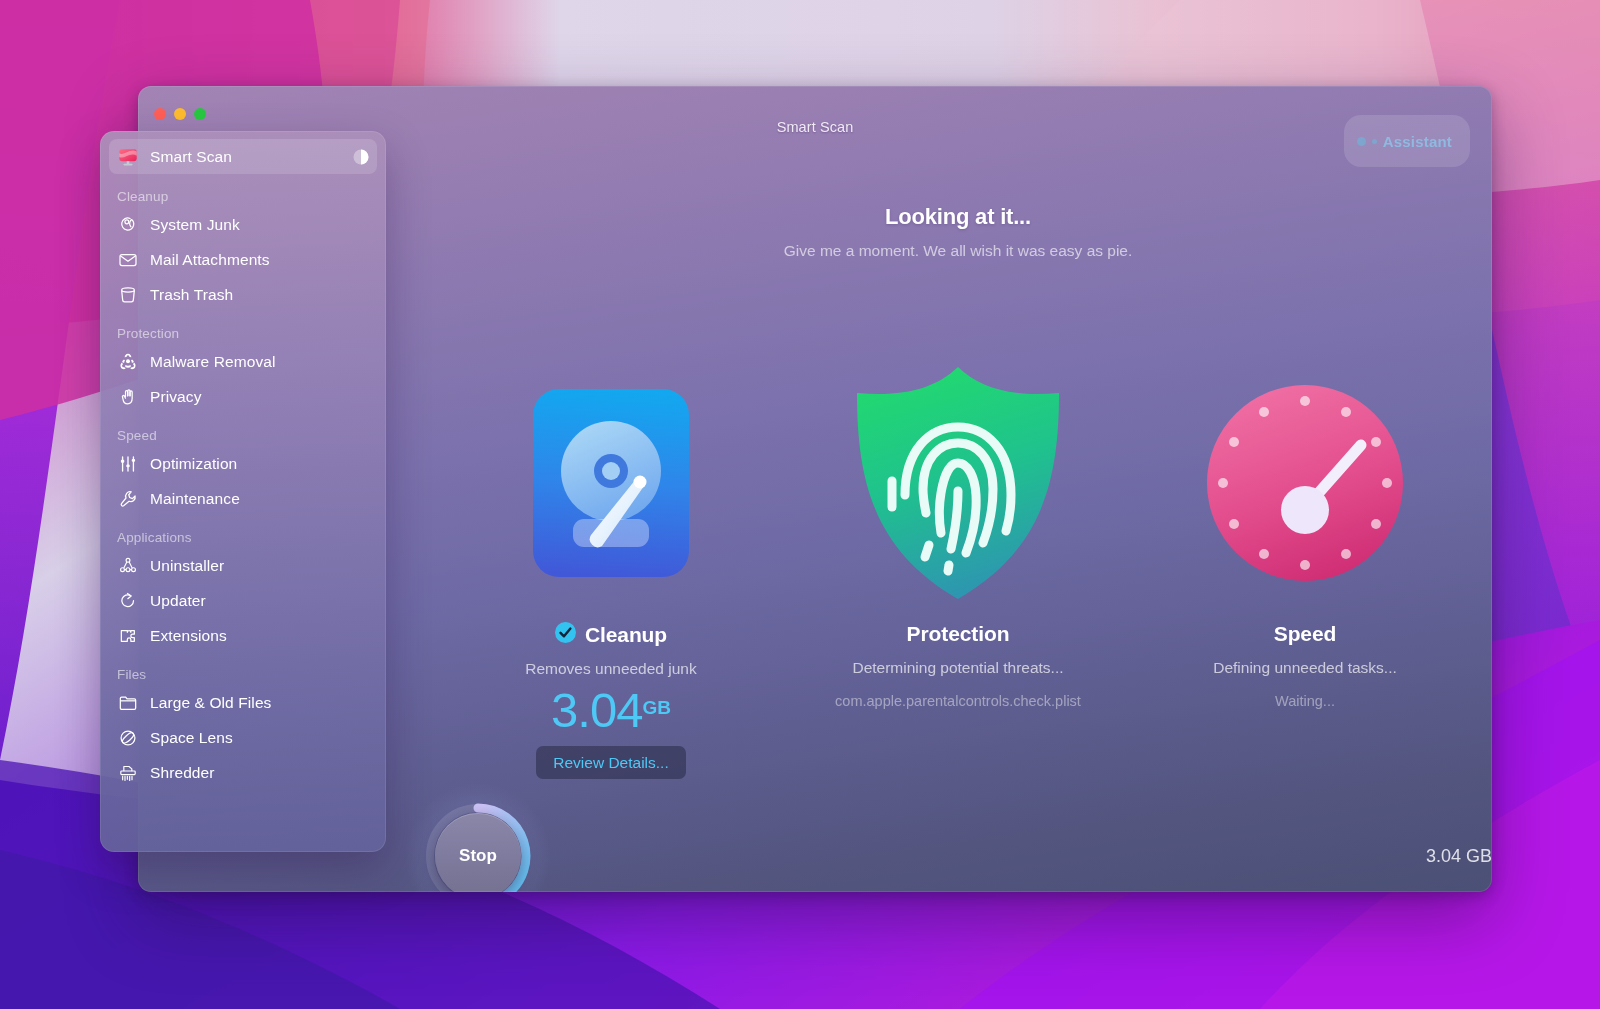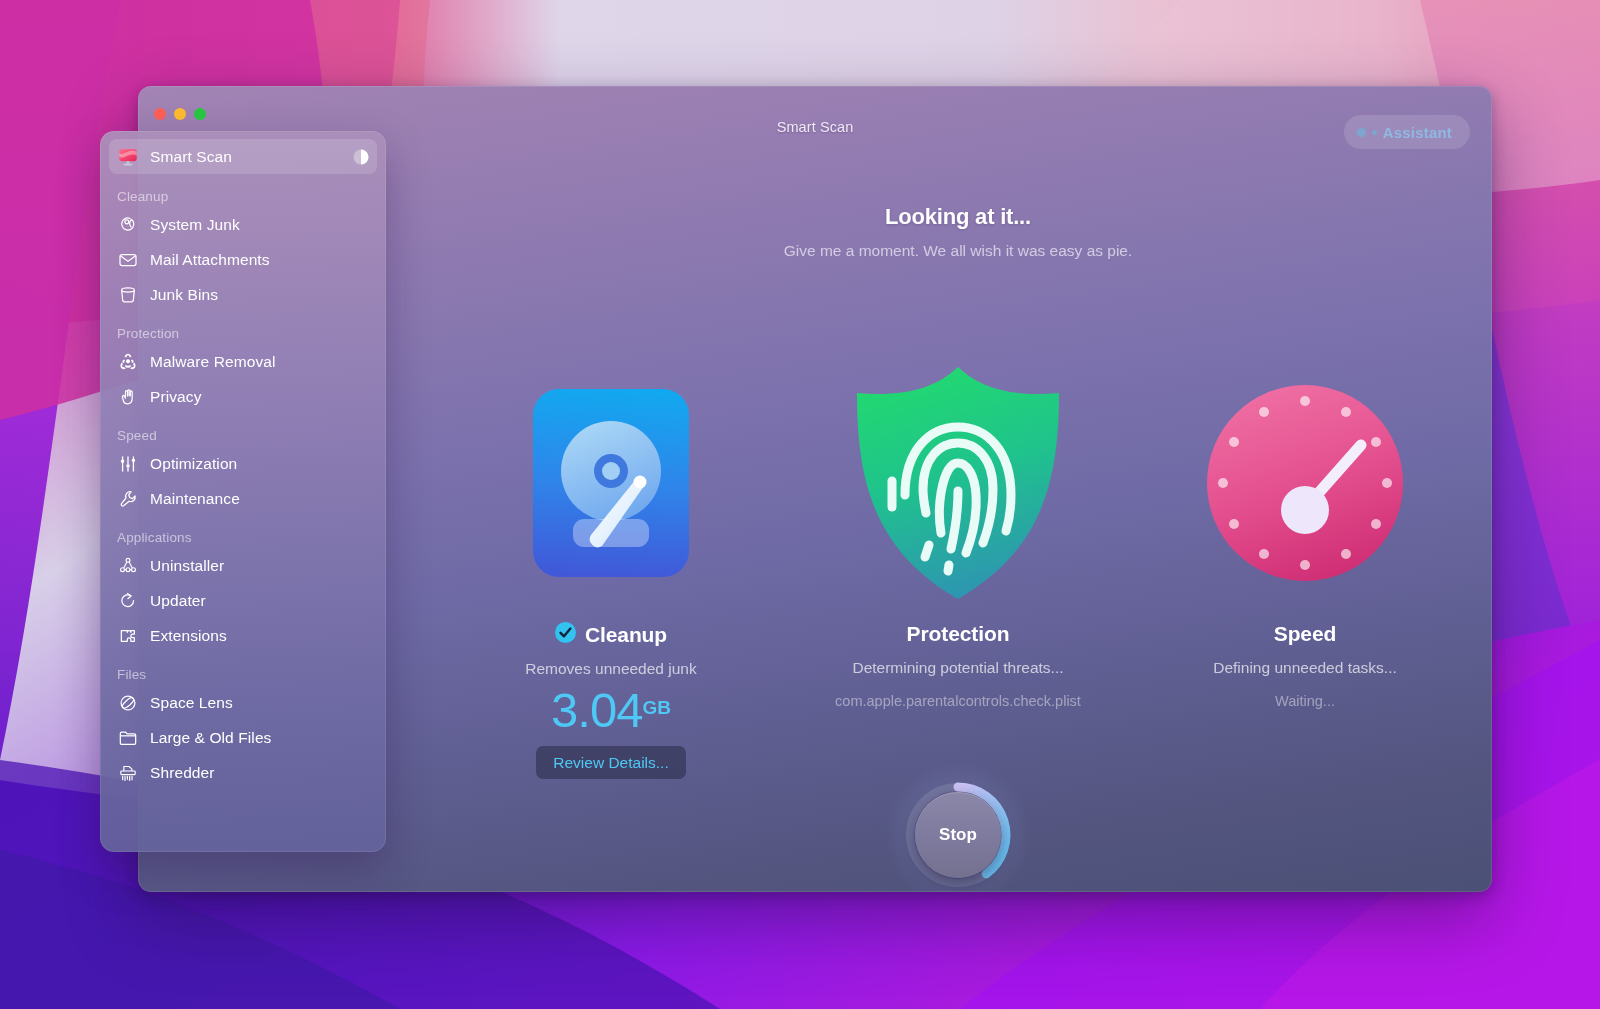--- a/index.html
+++ b/index.html
@@ -50,21 +50,21 @@
   .tl.green{ background:#28c840; }
 
   #window-title{
     position:absolute; left:0; right:0; top:33px; text-align:center;
     font-size:14.5px; color:#f0eaf5; letter-spacing:.1px;
     text-shadow:0 1px 2px rgba(50,20,80,.3);
   }
 
   #assistant-btn{
     position:absolute; right:22px; top:29px;
-    height:34px; padding:0 18px 0 13px;
+    height:52px; padding:0 18px 0 13px;
     display:flex; align-items:center; gap:6px;
     background:rgba(255,255,255,.13);
     border-radius:17px;
     cursor:pointer;
   }
   .adot1{ width:9px; height:9px; border-radius:50%; background:#7ea5cd; }
   .adot2{ width:5px; height:5px; border-radius:50%; background:#7ea5cd; }
   #assistant-label{ font-size:15px; font-weight:bold; color:#8fb9e0; letter-spacing:.2px; }
 
   
@@ -139,21 +139,21 @@
   #cleanup-size .unit{ font-size:19px; font-weight:600; padding-bottom:6px; }
 
   #review-btn{
     margin-top:11px; height:33px; padding:12px 17px;
     display:flex; align-items:center; justify-content:center;
     background:rgba(40,42,70,.55); border-radius:7px;
     color:#4ec8f5; font-size:15.5px; cursor:pointer;
   }
 
   
-  #footer{ position:absolute; left:0; right:0; bottom:-18px; display:flex; align-items:center; justify-content:flex-end; gap:0;flex-direction:column; }
+  #footer{ position:absolute; left:0; right:0; bottom:-18px; display:flex; align-items:center; justify-content:space-between; gap:0; }
   #stop-wrap{ position:relative; width:108px; height:108px; }
   #stop-glow{
     position:absolute; left:-22px; top:-22px; width:152px; height:152px;
     border-radius:50%;
     background: radial-gradient(circle, rgba(190,200,255,.30) 0%, rgba(170,185,255,.10) 45%, rgba(0,0,0,0) 68%);
   }
   #stop-btn{
     position:absolute; left:11px; top:11px; width:86px; height:86px;
     border-radius:50%;
     background: linear-gradient(180deg,#8b87a9 0%, #7e7a9d 55%, #74708f 100%);
@@ -420,21 +420,21 @@
     </span>
     <span class="side-label">Mail Attachments</span>
   </div>
   <div class="side-row">
     <span class="side-ico">
       <svg width="20" height="20" viewBox="0 0 24 24" fill="none" stroke="#ffffff" stroke-width="1.5" stroke-linejoin="round">
         <path d="M4.4,6.4 L5.6,18.2 a2.2,2.2 0 0 0 2.2,2 h8.4 a2.2,2.2 0 0 0 2.2,-2 L19.6,6.4"></path>
         <ellipse cx="12" cy="6" rx="7.6" ry="2.5"></ellipse>
       </svg>
     </span>
-    <span class="side-label">Junk Bins</span>
+    <span class="side-label">Trash Trash</span>
   </div>
 
   <div class="grp-title">Protection</div>
   <div class="side-row">
     <span class="side-ico">
       <svg width="20" height="20" viewBox="0 0 24 24" fill="#ffffff">
         <circle cx="12" cy="11" r="2.4"></circle>
         <path d="M12,2.2 c-2.4,0 -4.2,2.1 -3.9,4.5 c0.6,-0.5 1.5,-0.9 2.4,-1 c-0.1,-1 0.6,-1.9 1.5,-1.9 c0.9,0 1.6,0.9 1.5,1.9 c0.9,0.1 1.8,0.5 2.4,1 C16.2,4.3 14.4,2.2 12,2.2 Z"></path>
         <path d="M3.5,18.6 c1.2,2.1 3.9,2.7 5.8,1.3 c-0.7,-0.4 -1.3,-1.1 -1.8,-1.9 c-0.9,0.5 -2,0.1 -2.4,-0.7 c-0.5,-0.8 -0.2,-1.9 0.7,-2.4 c-0.4,-0.8 -0.6,-1.7 -0.6,-2.6 C3.1,13.6 2.3,16.5 3.5,18.6 Z"></path>
         <path d="M20.5,18.6 c1.2,-2.1 0.4,-5 -1.7,-6.3 c0,0.9 -0.2,1.8 -0.6,2.6 c0.9,0.5 1.2,1.6 0.7,2.4 c-0.4,0.8 -1.5,1.2 -2.4,0.7 c-0.5,0.8 -1.1,1.5 -1.8,1.9 C16.6,21.3 19.3,20.7 20.5,18.6 Z"></path>
@@ -506,35 +506,35 @@
       <svg width="20" height="20" viewBox="0 0 24 24" fill="none" stroke="#ffffff" stroke-width="1.5" stroke-linejoin="round">
         <path d="M4,5.4 h7.2 v2.2 a2.1,2.1 0 0 1 4.2,0 v-2.2 h4.2 v4.4 h-2.1 a2.1,2.1 0 0 0 0,4.2 h2.1 v4.4 h-4.2 v-2.2 a2.1,2.1 0 0 0 -4.2,0 v2.2 H4 Z"></path>
       </svg>
     </span>
     <span class="side-label">Extensions</span>
   </div>
 
   <div class="grp-title">Files</div>
   <div class="side-row">
     <span class="side-ico">
+      <svg width="20" height="20" viewBox="0 0 24 24" fill="none" stroke="#ffffff" stroke-width="1.5" stroke-linejoin="round">
+        <path d="M2.8,6.4 a1.6,1.6 0 0 1 1.6,-1.6 h4.6 l1.9,2.2 h8.7 a1.6,1.6 0 0 1 1.6,1.6 v9.4 a1.6,1.6 0 0 1 -1.6,1.6 H4.4 a1.6,1.6 0 0 1 -1.6,-1.6 Z"></path>
+        <path d="M2.8,9.4 h18.4"></path>
+      </svg>
+    </span>
+    <span class="side-label">Large &amp; Old Files</span>
+  </div>
+  <div class="side-row">
+    <span class="side-ico">
       <svg width="20" height="20" viewBox="0 0 24 24" fill="none" stroke="#ffffff" stroke-width="1.5">
         <circle cx="12" cy="12" r="8.3"></circle>
         <ellipse cx="12" cy="12" rx="8.3" ry="3.3" transform="rotate(-42 12 12)"></ellipse>
       </svg>
     </span>
     <span class="side-label">Space Lens</span>
-  </div>
-  <div class="side-row">
-    <span class="side-ico">
-      <svg width="20" height="20" viewBox="0 0 24 24" fill="none" stroke="#ffffff" stroke-width="1.5" stroke-linejoin="round">
-        <path d="M2.8,6.4 a1.6,1.6 0 0 1 1.6,-1.6 h4.6 l1.9,2.2 h8.7 a1.6,1.6 0 0 1 1.6,1.6 v9.4 a1.6,1.6 0 0 1 -1.6,1.6 H4.4 a1.6,1.6 0 0 1 -1.6,-1.6 Z"></path>
-        <path d="M2.8,9.4 h18.4"></path>
-      </svg>
-    </span>
-    <span class="side-label">Large &amp; Old Files</span>
   </div>
   <div class="side-row">
     <span class="side-ico">
       <svg width="20" height="20" viewBox="0 0 24 24" fill="none" stroke="#ffffff" stroke-width="1.4" stroke-linecap="round" stroke-linejoin="round">
         <path d="M7,9.2 L7,4.2 h6.2 L16.6,7 v2.2"></path>
         <rect x="3.4" y="9.6" width="17.2" height="4.3" rx="1"></rect>
         <path d="M5.6,16 L5.6,20.2 M8.4,16 L8.4,21 M11.2,16 L11.2,19.6 M14,16 L14,21 M16.8,16 L16.8,20"></path>
       </svg>
     </span>
     <span class="side-label">Shredder</span>

